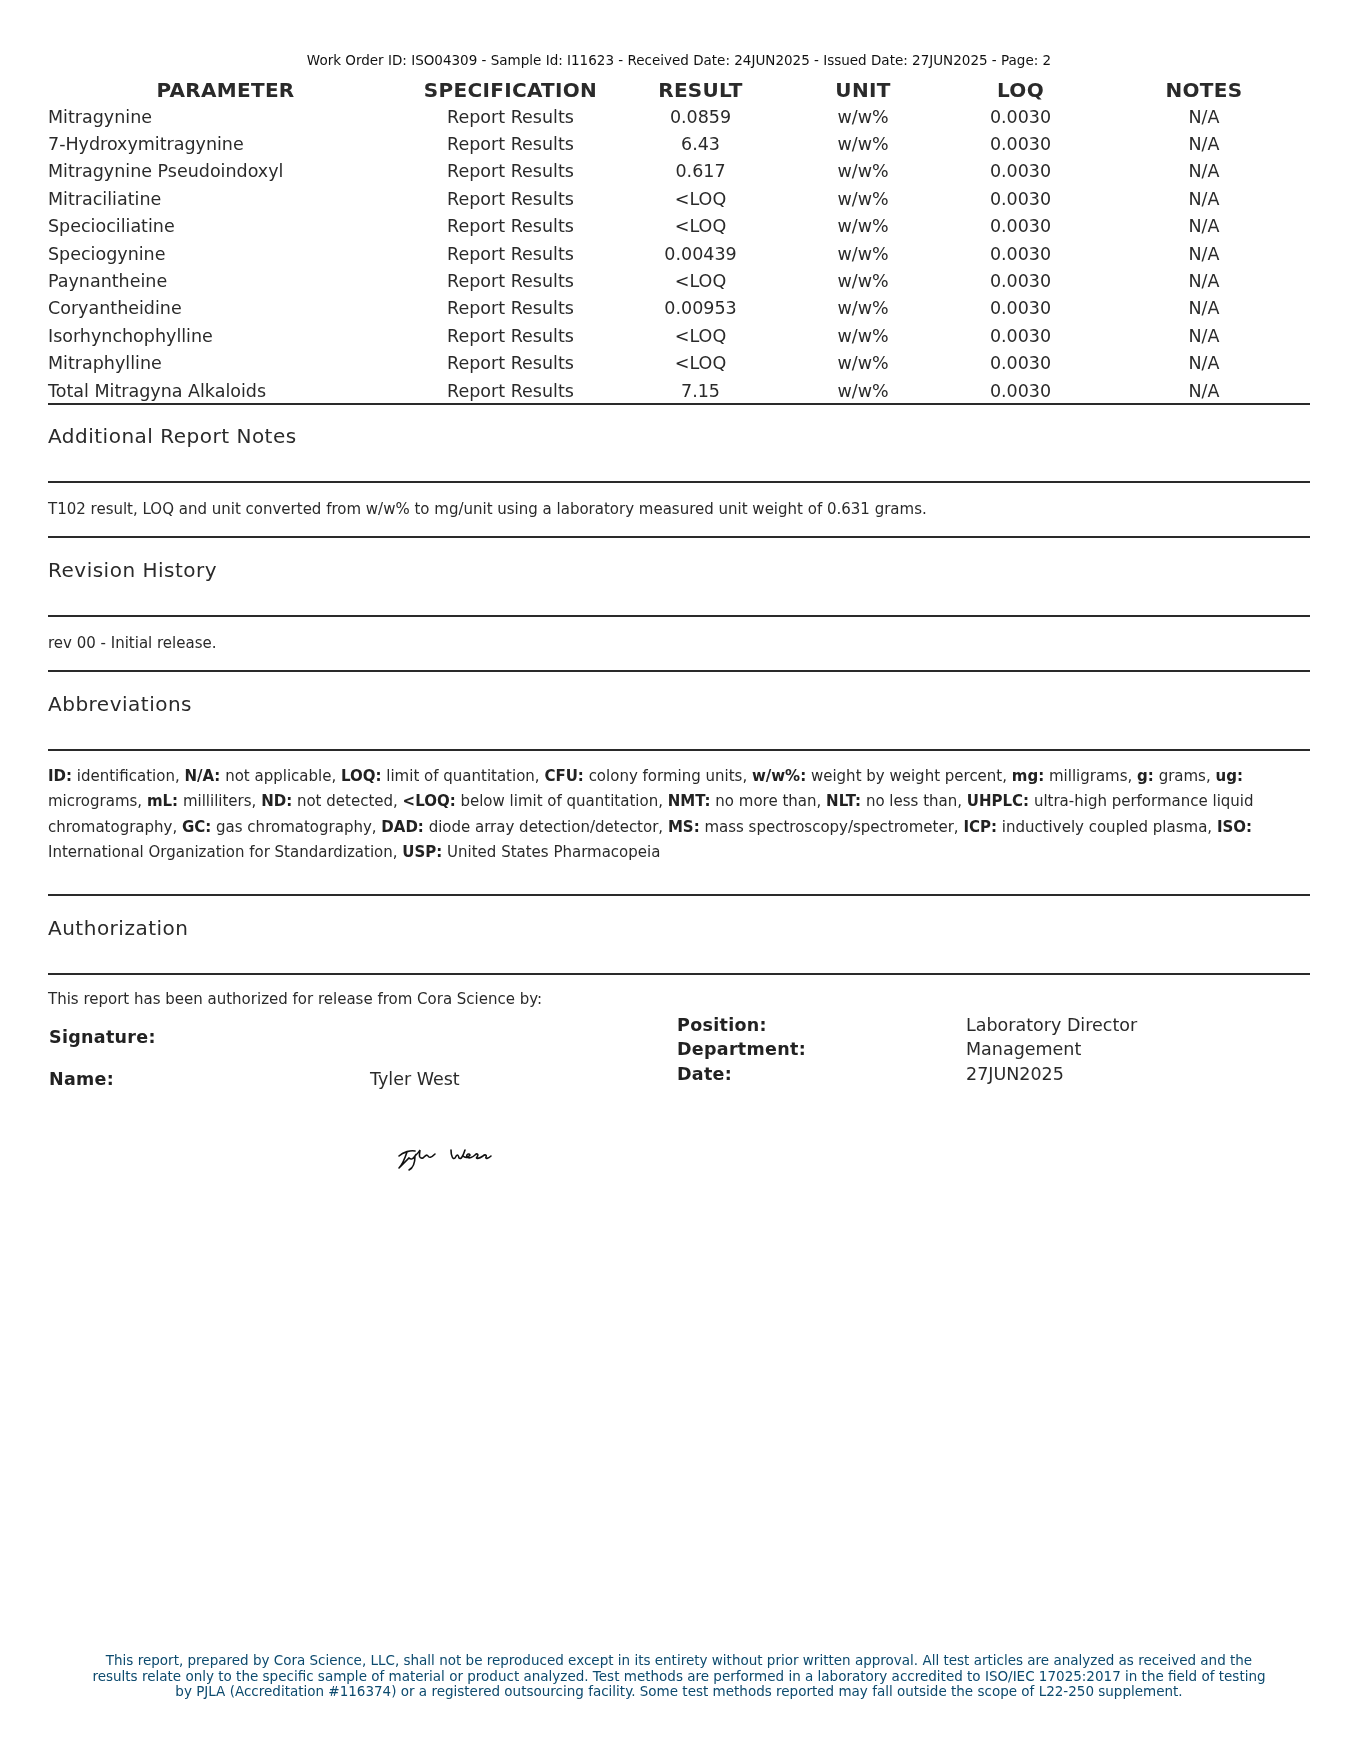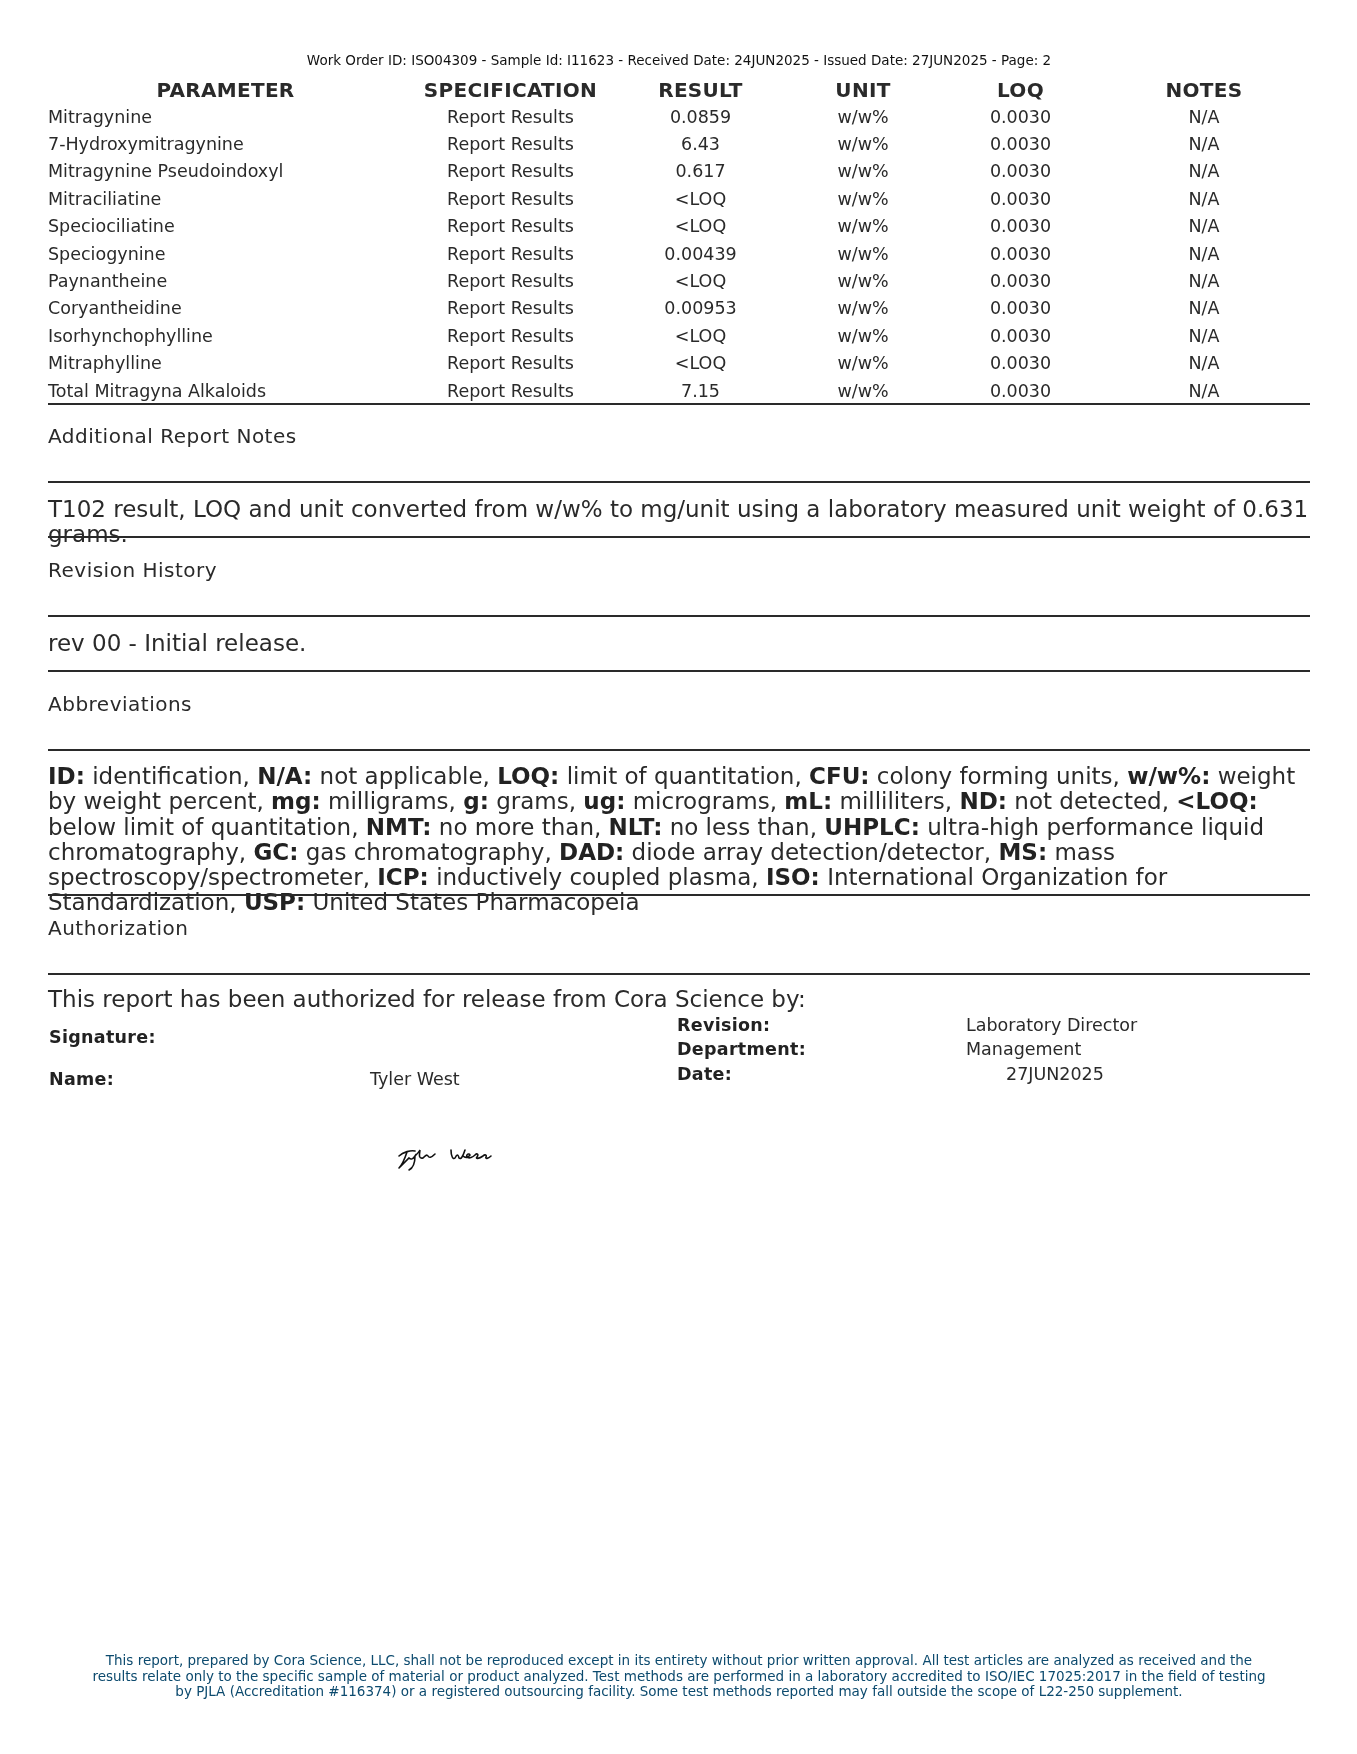--- a/index.html
+++ b/index.html
@@ -73,21 +73,21 @@
       left: 0;
       font-size: 20px;
       color: #2a2a2a;
       letter-spacing: 0.5px;
       white-space: nowrap;
     }
     .body-text {
       position: absolute;
       left: 0;
       width: 1262px;
-      font-size: 23px;
+      font-size: 15px;
       color: #2a2a2a;
       line-height: 25.3px;
     }
     .abbrev b { font-weight: bold; color: #222; }
 
     .auth-label {
       position: absolute;
       font-size: 17.5px;
       font-weight: bold;
       color: #222;
@@ -258,25 +258,25 @@
   <div class="body-text" style="top:987px;">This report has been authorized for release from Cora Science by:</div>
 
   <div class="auth-label" style="left:1px; top:1027px;">Signature:</div>
   <svg class="signature" viewBox="0 0 110 30">
     <path d="M6 14 C10 10, 18 8, 22 9 M14 10 C12 16, 10 22, 6 26 C10 22, 14 18, 16 16 C18 18, 20 17, 22 14 C22 20, 20 26, 16 28 M22 14 C24 12, 26 10, 27 8 C26 14, 26 17, 30 16 C32 14, 34 12, 35 14 C36 16, 38 16, 42 12" fill="none" stroke="#111" stroke-width="1.6" stroke-linecap="round"></path>
     <path d="M58 8 C58 14, 60 18, 62 16 C64 12, 65 12, 66 16 C68 18, 70 14, 72 8 M70 14 C72 16, 75 16, 77 13 C76 11, 73 12, 74 15 C76 17, 80 15, 82 13 C84 11, 86 12, 84 15 C82 17, 86 17, 90 14 C92 12, 94 13, 93 15 C92 17, 95 17, 98 14" fill="none" stroke="#111" stroke-width="1.6" stroke-linecap="round"></path>
   </svg>
   <div class="auth-label" style="left:1px; top:1069px;">Name:</div>
   <div class="auth-value" style="left:322px; top:1069px;">Tyler West</div>
 
-  <div class="auth-label" style="left:629px; top:1015px;">Revision:</div>
+  <div class="auth-label" style="left:629px; top:1015px;">Position:</div>
   <div class="auth-value" style="left:918px; top:1015px;">Laboratory Director</div>
   <div class="auth-label" style="left:629px; top:1039px;">Department:</div>
   <div class="auth-value" style="left:918px; top:1039px;">Management</div>
   <div class="auth-label" style="left:629px; top:1064px;">Date:</div>
-  <div class="auth-value" style="left:918px; top:1064px;margin-left:40px;">27JUN2025</div>
+  <div class="auth-value" style="left:918px; top:1064px;">27JUN2025</div>
 
   <div class="footer">
     <div>This report, prepared by Cora Science, LLC, shall not be reproduced except in its entirety without prior written approval. All test articles are analyzed as received and the</div>
     <div>results relate only to the specific sample of material or product analyzed. Test methods are performed in a laboratory accredited to ISO/IEC 17025:2017 in the field of testing</div>
     <div>by PJLA (Accreditation #116374) or a registered outsourcing facility. Some test methods reported may fall outside the scope of L22-250 supplement.</div>
   </div>
 </div>
 
 </body></html>

